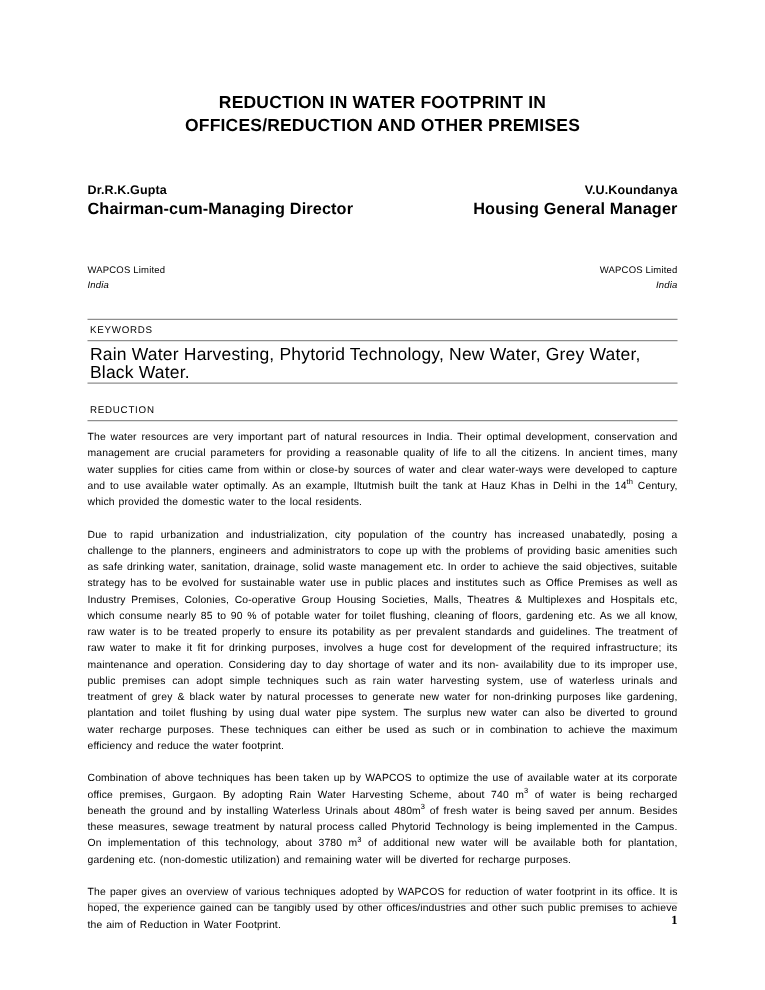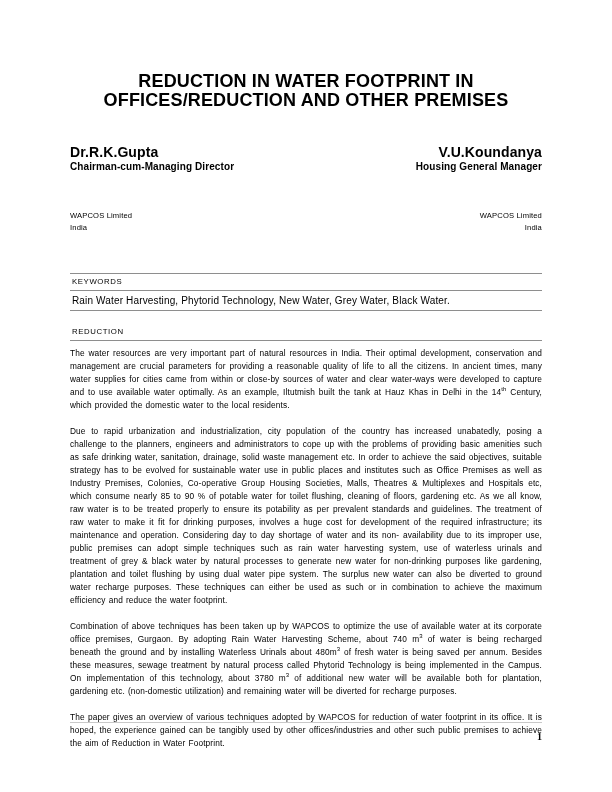--- a/index.html
+++ b/index.html
@@ -24,76 +24,77 @@
     left: 70px;
     top: 0;
     width: 472px;
   }
 
   
   .doc-title {
     margin-top: 72px;
     text-align: center;
     font-weight: bold;
-    font-size: 18px;
+    font-size: 14px;
     line-height: 19px;
     letter-spacing: 0.15px;
   }
   .doc-title .tline { display: block; }
 
   
   .authors {
     margin-top: 36px;
     display: flex;
     justify-content: space-between;
     align-items: flex-start;
   }
   .author-col { width: 48%; }
   .author-col.left { text-align: left; }
   .author-col.right { text-align: right; }
   .author-name {
     font-weight: bold;
-    font-size: 14px;
+    font-size: 10px;
     line-height: 13.5px;
     letter-spacing: 0.1px;
   }
   .author-role {
     font-weight: bold;
-    font-size: 10px;
+    font-size: 13px;
     line-height: 13.5px;
     letter-spacing: 0.1px;
   }
   .author-org {
     font-size: 7.6px;
     line-height: 11.5px;
     letter-spacing: 0.15px;
     margin-top: 37px;
   }
   .author-country {
     font-size: 7.6px;
     line-height: 11.5px;
     letter-spacing: 0.15px;
+    font-style: italic;
   }
 
   
-  .section-block { margin-top: 40px; }
+  .section-block { margin-top: 22px; }
   .rule {
     border: 0;
     border-top: 1px solid #8e8e8e;
     margin: 0;
     height: 0;
   }
   .section-head {
     font-size: 7.8px;
     line-height: 12px;
     letter-spacing: 0.6px;
     padding: 2px 0 2px 2px;
   }
   .keywords-line {
-    font-size: 10px;
+    font-size: 14px;
     line-height: 14px;
     letter-spacing: 0.15px;
     padding: 3px 0 2px 2px;
   }
 
   .synopsis-block { margin-top: 13px; }
 
   
   .body-text { padding-top: 6px; }
   p.para {

